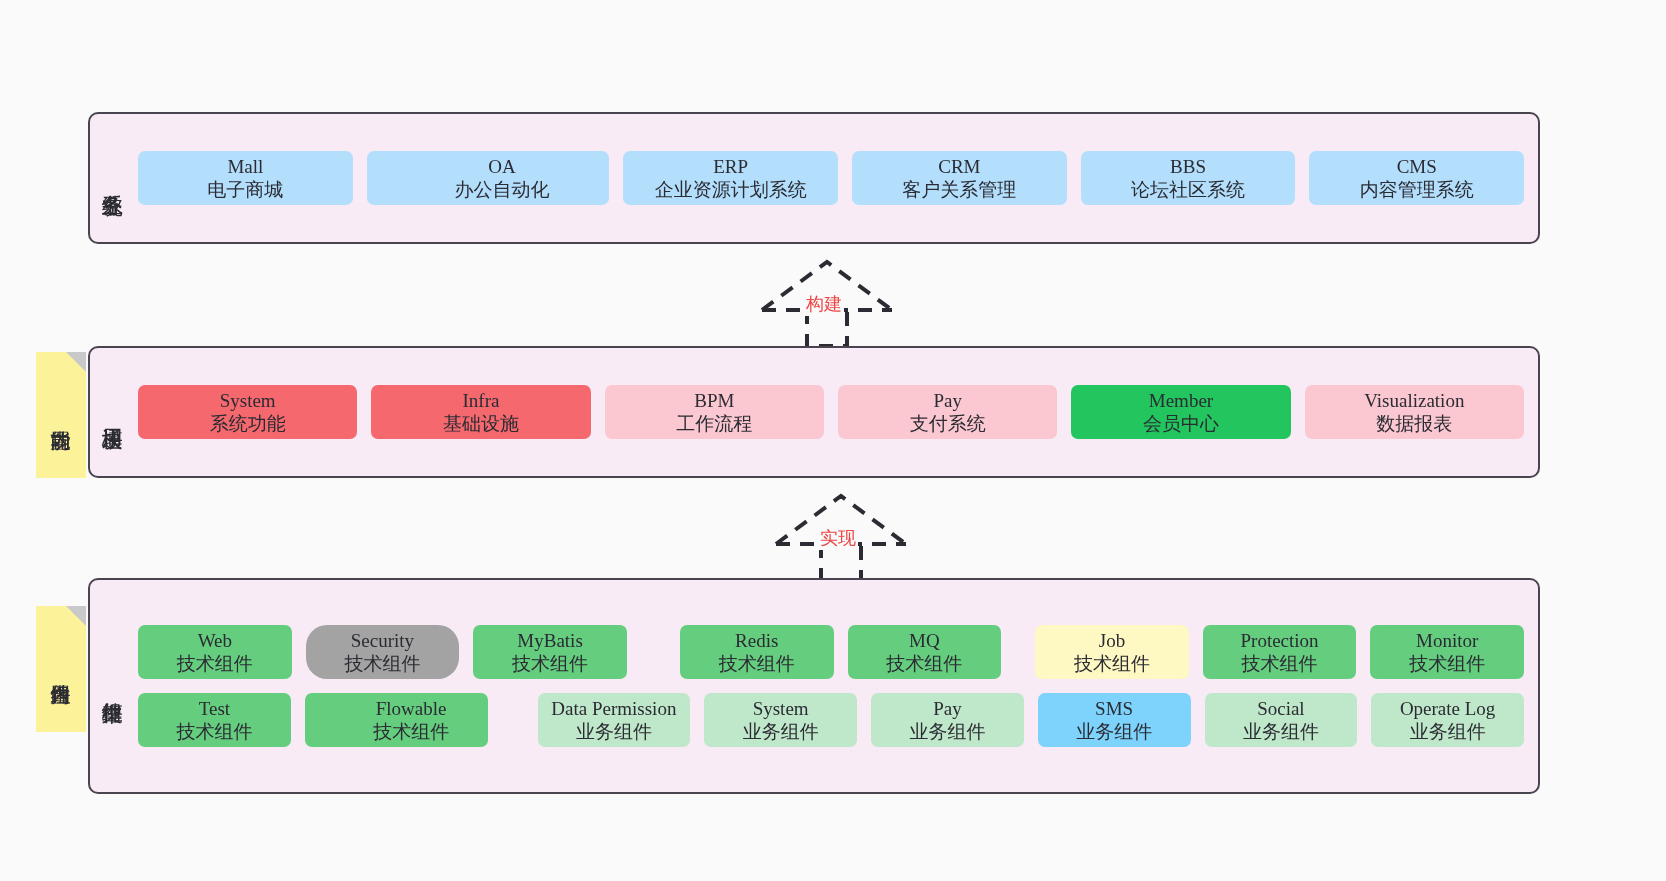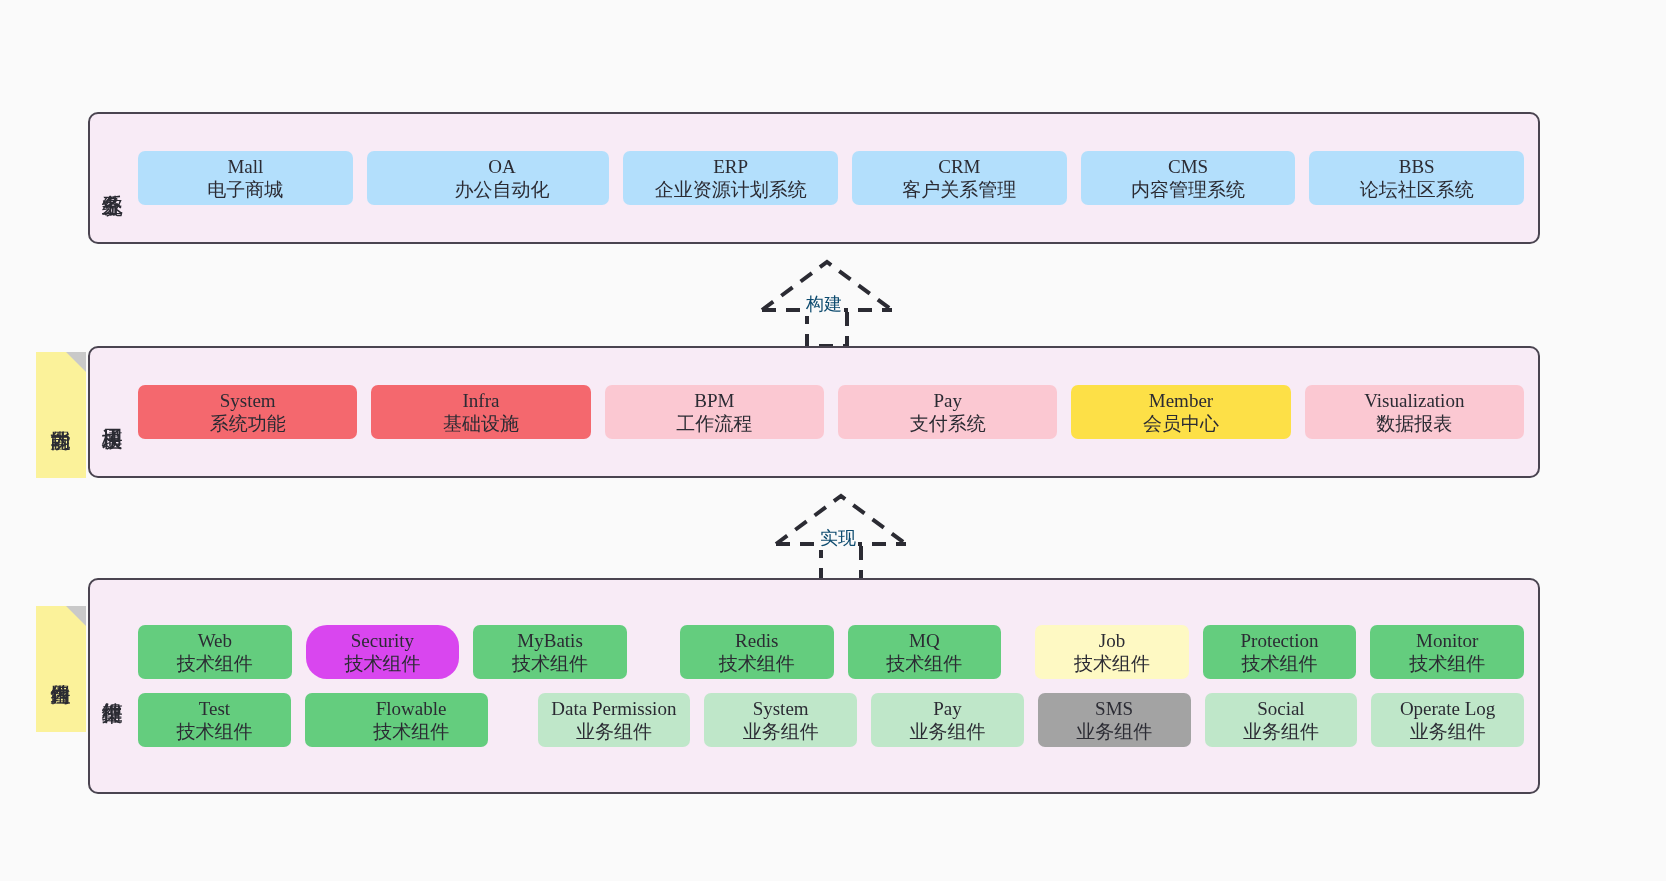--- a/index.html
+++ b/index.html
@@ -122,21 +122,21 @@
   #note-builtin-comp { left: 36px; top: 606px; height: 126px; }
 
   
   .uml-arrow {
     position: absolute;
   }
   .uml-arrow svg { display: block; overflow: visible; }
   .uml-arrow .arrow-label {
     position: absolute;
     font-size: 18px;
-    color: #0c4a6e;
+    color: #ef4444;
     background: #fafafa;
     padding: 0 2px;
     white-space: nowrap;
     user-select: none;
   }
   #arrow-build { left: 752px; top: 258px; width: 150px; height: 90px; }
   #arrow-build .arrow-label { left: 52px; top: 34px; }
   #arrow-impl  { left: 766px; top: 492px; width: 150px; height: 90px; }
   #arrow-impl  .arrow-label { left: 52px; top: 34px; }
 </style>
@@ -159,26 +159,26 @@
           </div>
           <div class="cell c-blue" style="background: rgb(179, 223, 252);">
             <div class="cell-title">ERP</div>
             <div class="cell-sub">企业资源计划系统</div>
           </div>
           <div class="cell c-blue" style="background: rgb(179, 223, 252);">
             <div class="cell-title">CRM</div>
             <div class="cell-sub">客户关系管理</div>
           </div>
           <div class="cell c-blue" style="background: rgb(179, 223, 252);">
+            <div class="cell-title">BBS</div>
+            <div class="cell-sub">论坛社区系统</div>
+          </div>
+          <div class="cell c-blue" style="background: rgb(179, 223, 252);">
             <div class="cell-title">CMS</div>
             <div class="cell-sub">内容管理系统</div>
-          </div>
-          <div class="cell c-blue" style="background: rgb(179, 223, 252);">
-            <div class="cell-title">BBS</div>
-            <div class="cell-sub">论坛社区系统</div>
           </div>
         </div>
     </div>
   </div>
 
   <div class="uml-arrow" id="arrow-build">
     <svg width="150" height="90" viewBox="0 0 150 90" aria-hidden="true">
 
       <path d="M 10 52 L 75 4 L 140 52" fill="none" stroke="#2b2b33" stroke-width="4" stroke-dasharray="14 10" stroke-linecap="butt"></path>
 
@@ -207,21 +207,21 @@
             <div class="cell-sub">基础设施</div>
           </div>
           <div class="cell c-pink" style="background: rgb(251, 200, 210);">
             <div class="cell-title">BPM</div>
             <div class="cell-sub">工作流程</div>
           </div>
           <div class="cell c-pink" style="background: rgb(251, 200, 210);">
             <div class="cell-title">Pay</div>
             <div class="cell-sub">支付系统</div>
           </div>
-          <div class="cell c-pink" style="background: #fde047;">
+          <div class="cell c-pink" style="background: #22c55e;">
             <div class="cell-title">Member</div>
             <div class="cell-sub">会员中心</div>
           </div>
           <div class="cell c-pink" style="background: rgb(251, 200, 210);">
             <div class="cell-title">Visualization</div>
             <div class="cell-sub">数据报表</div>
           </div>
         </div>
     </div>
   </div>
@@ -241,21 +241,21 @@
   </div>
 
   <div class="layer" id="layer-framework" style="background: rgb(248, 235, 246); border-color: rgb(74, 68, 80);">
     <div class="layer-label">框架组件</div>
     <div class="layer-body">
       <div class="row" id="row-fw1">
           <div class="cell c-green" style="background: rgb(100, 205, 126);">
             <div class="cell-title">Web</div>
             <div class="cell-sub">技术组件</div>
           </div>
-          <div class="cell c-green" style="background: #d946ef; border-radius: 21px;">
+          <div class="cell c-green" style="background: #a3a3a3; border-radius: 21px;">
             <div class="cell-title">Security</div>
             <div class="cell-sub">技术组件</div>
           </div>
           <div class="cell c-green" style="background: rgb(100, 205, 126);">
             <div class="cell-title">MyBatis</div>
             <div class="cell-sub">技术组件</div>
           </div>
           <div class="cell c-green" style="background: rgb(100, 205, 126); margin-left: 39px;">
             <div class="cell-title">Redis</div>
             <div class="cell-sub">技术组件</div>
@@ -291,21 +291,21 @@
             <div class="cell-sub">业务组件</div>
           </div>
           <div class="cell c-greenlight" style="background: rgb(191, 231, 201);">
             <div class="cell-title">System</div>
             <div class="cell-sub">业务组件</div>
           </div>
           <div class="cell c-greenlight" style="background: rgb(191, 231, 201);">
             <div class="cell-title">Pay</div>
             <div class="cell-sub">业务组件</div>
           </div>
-          <div class="cell c-greenlight" style="background: #a3a3a3;">
+          <div class="cell c-greenlight" style="background: #7dd3fc;">
             <div class="cell-title">SMS</div>
             <div class="cell-sub">业务组件</div>
           </div>
           <div class="cell c-greenlight" style="background: rgb(191, 231, 201);">
             <div class="cell-title">Social</div>
             <div class="cell-sub">业务组件</div>
           </div>
           <div class="cell c-greenlight" style="background: rgb(191, 231, 201);">
             <div class="cell-title">Operate Log</div>
             <div class="cell-sub">业务组件</div>

